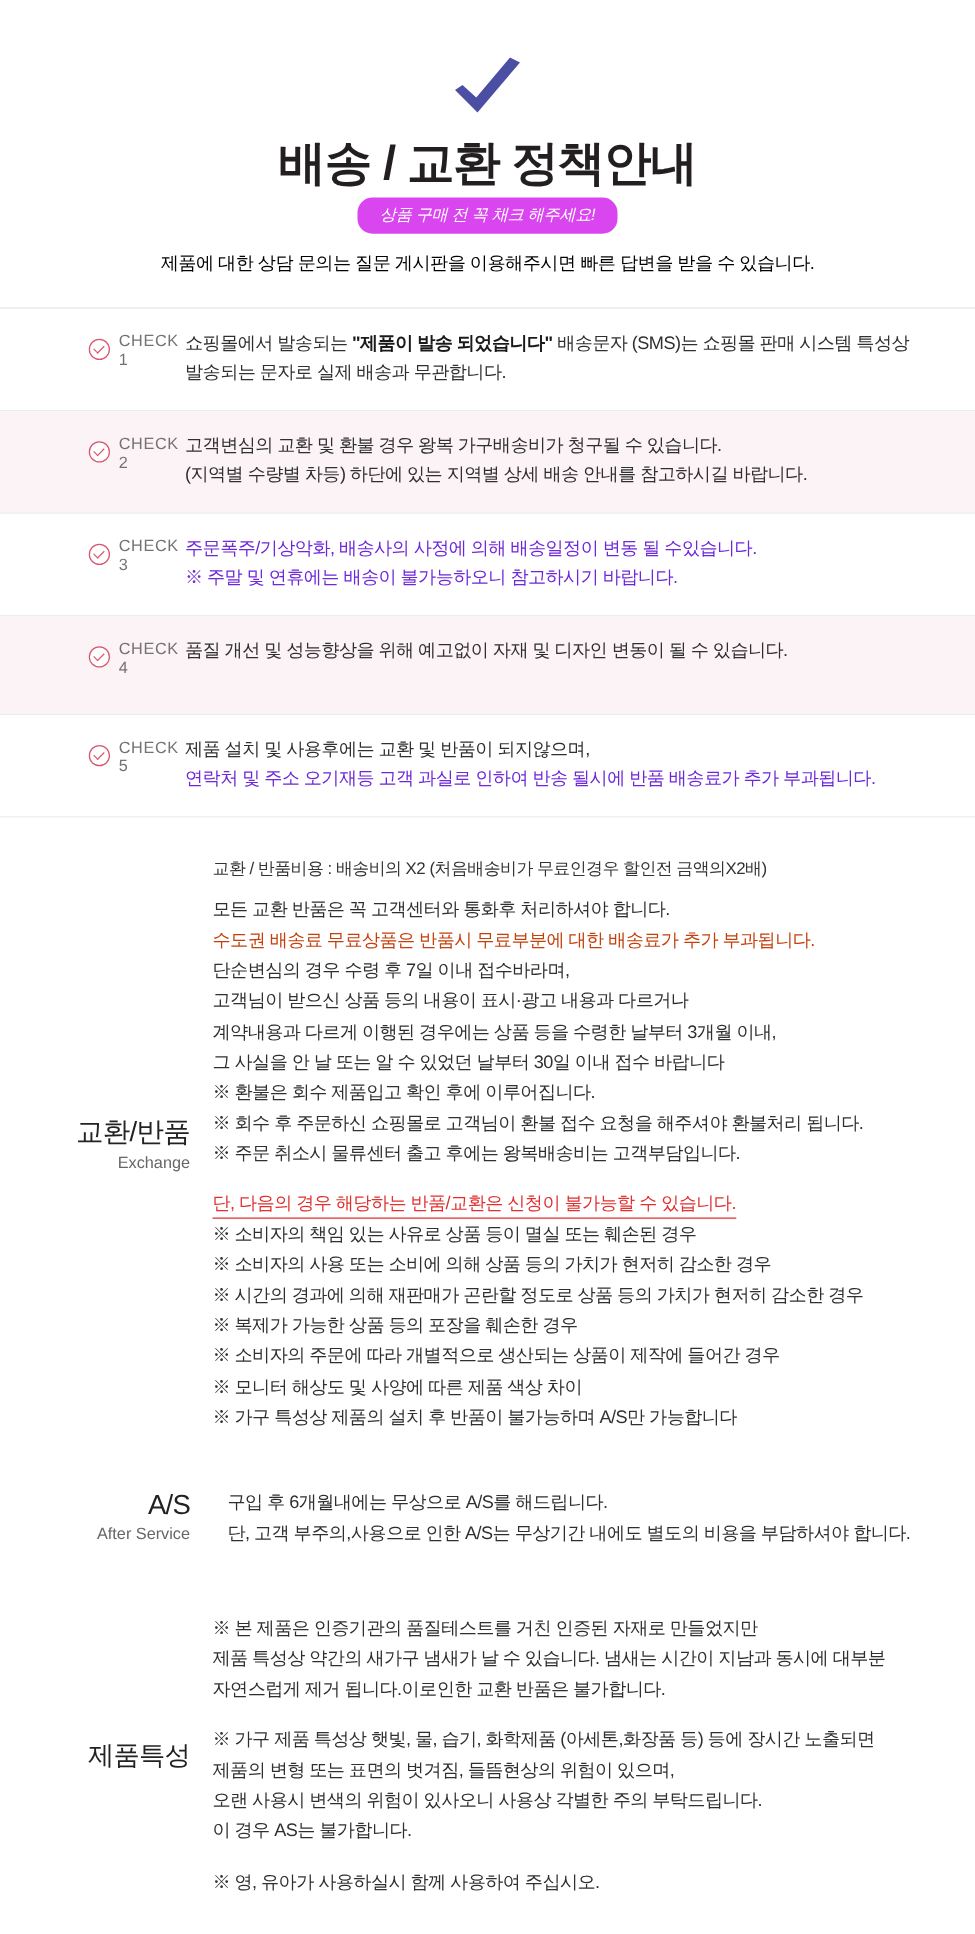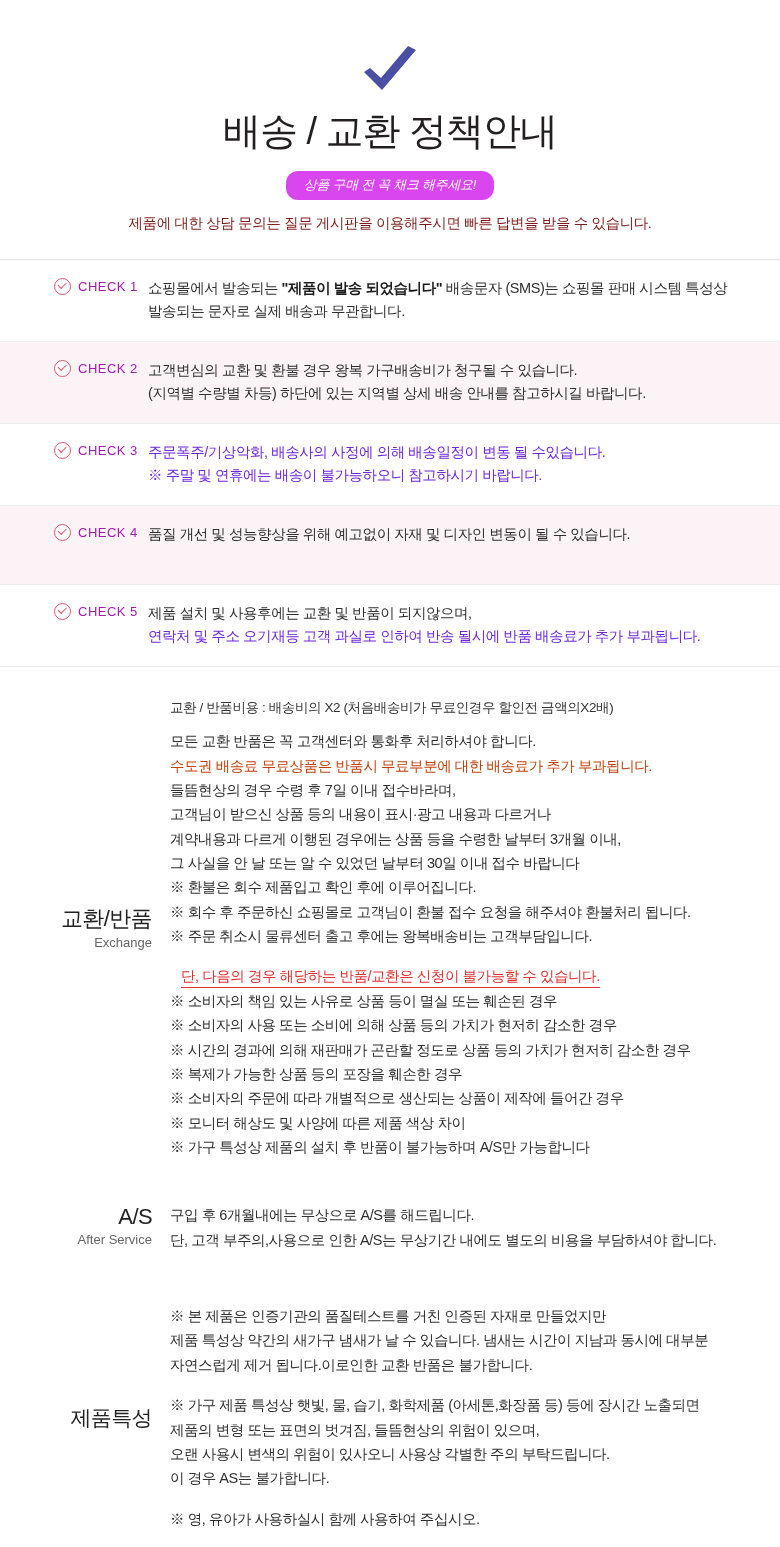--- a/index.html
+++ b/index.html
@@ -27,40 +27,40 @@
     background: #ffffff;
   }
   .check-mark {
     width: 64px;
     height: 54px;
     margin: 0 auto 10px auto;
     display: block;
   }
   .main-title {
     font-size: 38px;
-    font-weight: normal;
+    font-weight: bold;
     color: #231f20;
     letter-spacing: -1px;
-    margin: 0 0 17px 0;
+    margin: 0 0 4px 0;
     line-height: 1.15;
   }
   .subtitle-pill {
     display: inline-block;
     background: #d946ef;
     color: #ffffff;
     font-size: 13px;
     font-style: italic;
     padding: 5px 18px 6px 18px;
     border-radius: 12px;
     letter-spacing: -0.3px;
   }
   .header-desc {
     margin: 14px 0 0 0;
     font-size: 14.5px;
-    color: #7f1d1d;
+    color: #000000;
     letter-spacing: -0.4px;
   }
 
   
   .check-list {
     border-top: 1px solid #e3e3e3;
   }
   .check-row {
     display: flex;
     align-items: flex-start;
@@ -72,24 +72,24 @@
     background: #fbf3f6;
   }
   .check-row.plain {
     background: #ffffff;
   }
   .check-label {
     width: 148px;
     flex: 0 0 148px;
     display: flex;
     align-items: center;
-    padding-left: 54px;
+    padding-left: 71px;
     box-sizing: border-box;
     font-size: 13px;
-    color: #a21caf;
+    color: #737373;
     letter-spacing: 0.5px;
     padding-top: 1px;
   }
   .check-badge {
     width: 15px;
     height: 15px;
     border-radius: 50%;
     background: #ffffff;
     border: 1px solid #d9566f;
     margin-right: 7px;
@@ -162,26 +162,25 @@
     color: #333333;
     margin-bottom: 10px;
     display: block;
     letter-spacing: -0.4px;
   }
   .underline-red {
     color: #e03030;
     border-bottom: 1px solid #e03030;
     display: inline-block;
     line-height: 1.4;
-    margin-left: 11px;
   }
   .as-body { padding-top: 4px; }
 
   .exchange-wrap { padding-top: 30px; }
-  .as-wrap { padding-top: 40px; }
+  .as-wrap { padding-top: 40px; gap: 12px; }
   .feature-wrap { padding-top: 52px; padding-bottom: 60px; }
   .feature-wrap .section-label .ko { font-size: 21px; }
 </style>
 </head>
 <body>
 
 <div class="page">
 
   <div class="header">
     <svg class="check-mark" viewBox="0 0 64 54">
@@ -252,21 +251,21 @@
 
   <div class="section exchange-wrap">
     <div class="section-label">
       <span class="ko">교환/반품</span>
       <span class="en">Exchange</span>
     </div>
     <div class="section-body">
       <span class="fee-note">교환 / 반품비용 : 배송비의 X2 (처음배송비가 무료인경우 할인전 금액의X2배)</span>
       <span class="line">모든 교환 반품은 꼭 고객센터와 통화후 처리하셔야 합니다.</span>
       <span class="line red">수도권 배송료 무료상품은 반품시 무료부분에 대한 배송료가 추가 부과됩니다.</span>
-      <span class="line">들뜸현상의 경우 수령 후 7일 이내 접수바라며,</span>
+      <span class="line">단순변심의 경우 수령 후 7일 이내 접수바라며,</span>
       <span class="line">고객님이 받으신 상품 등의 내용이 표시·광고 내용과 다르거나</span>
       <span class="line">계약내용과 다르게 이행된 경우에는 상품 등을 수령한 날부터 3개월 이내,</span>
       <span class="line">그 사실을 안 날 또는 알 수 있었던 날부터 30일 이내 접수 바랍니다</span>
       <span class="line">※ 환불은 회수 제품입고 확인 후에 이루어집니다.</span>
       <span class="line">※ 회수 후 주문하신 쇼핑몰로 고객님이 환불 접수 요청을 해주셔야 환불처리 됩니다.</span>
       <span class="line">※ 주문 취소시 물류센터 출고 후에는 왕복배송비는 고객부담입니다.</span>
       <span class="gap"></span>
       <span class="line"><span class="underline-red">단, 다음의 경우 해당하는 반품/교환은 신청이 불가능할 수 있습니다.</span></span>
       <span class="line">※ 소비자의 책임 있는 사유로 상품 등이 멸실 또는 훼손된 경우</span>
       <span class="line">※ 소비자의 사용 또는 소비에 의해 상품 등의 가치가 현저히 감소한 경우</span>

